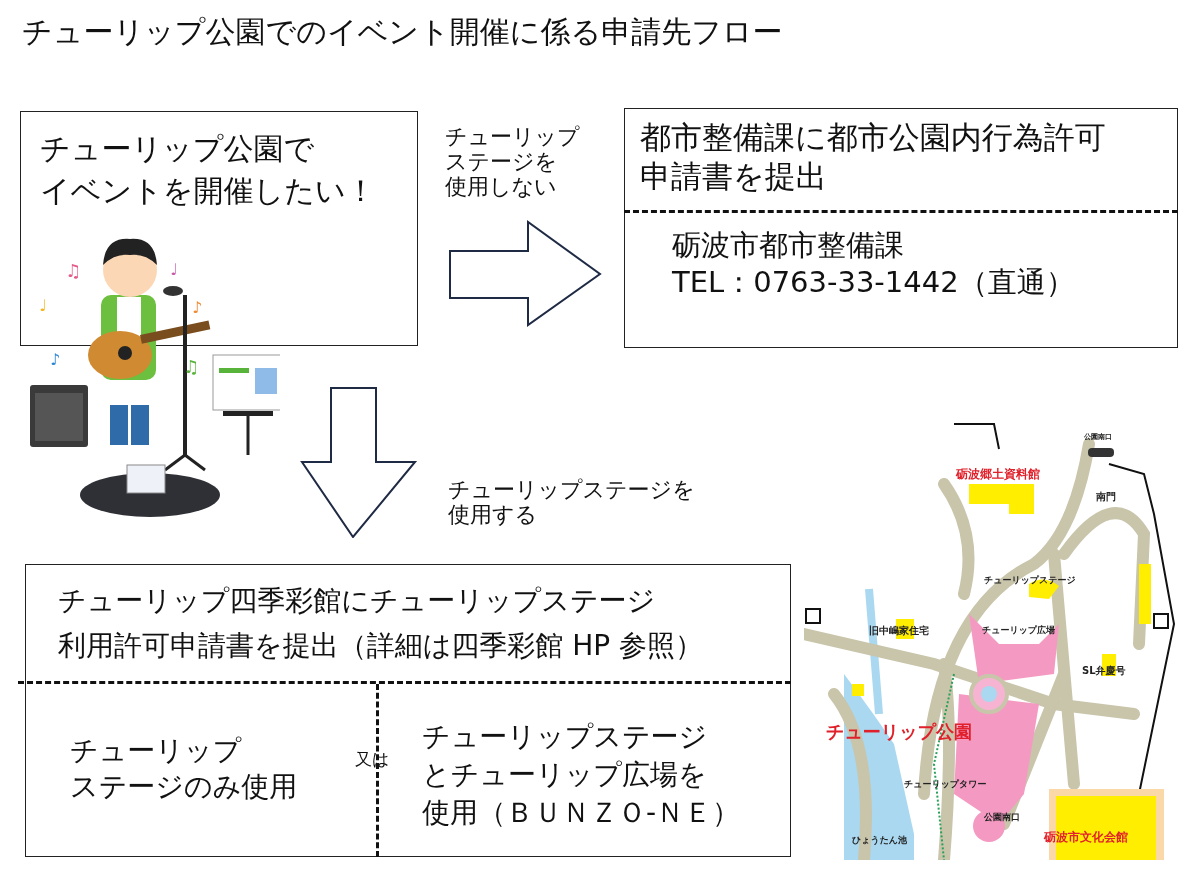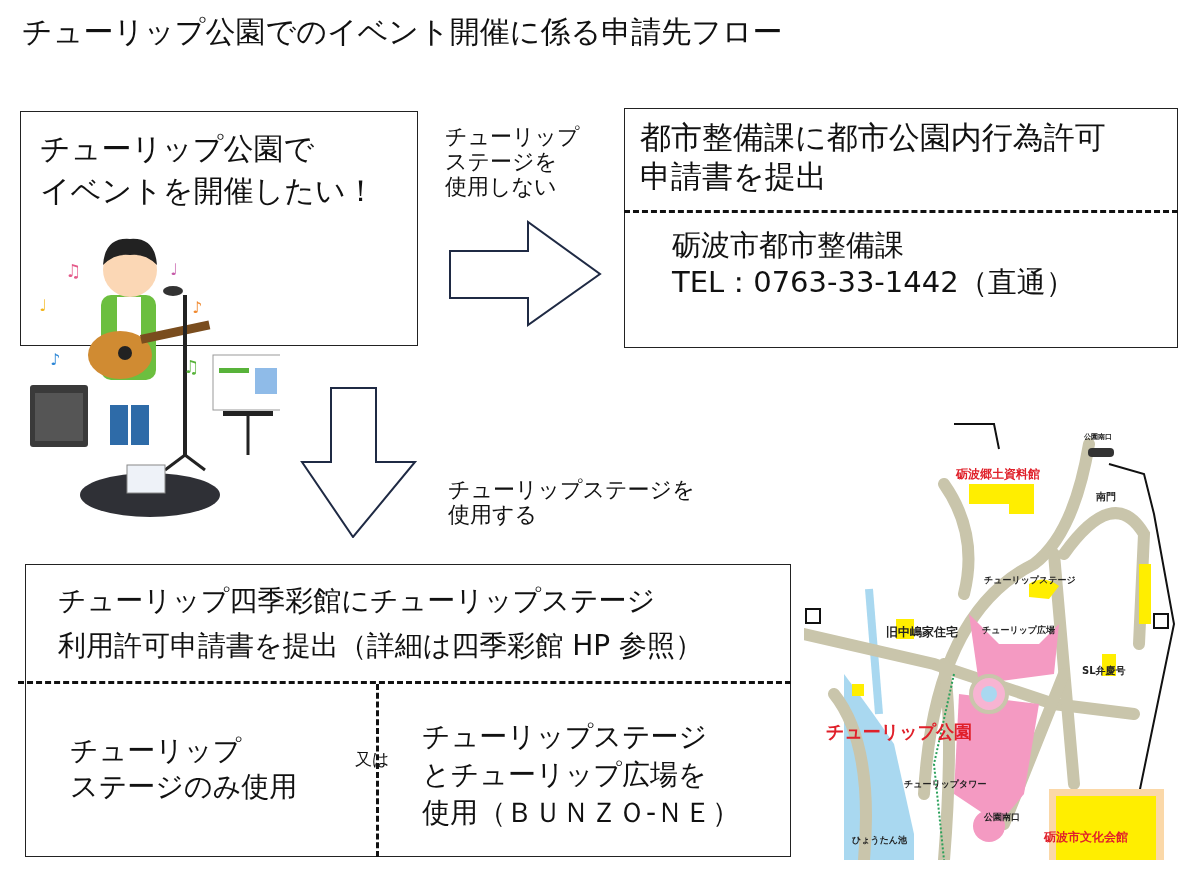--- a/index.html
+++ b/index.html
@@ -153,21 +153,21 @@
 
     <rect x="2" y="195" width="14" height="14" fill="#fff" stroke="#111" stroke-width="2"></rect>
     <rect x="350" y="200" width="14" height="14" fill="#fff" stroke="#111" stroke-width="2"></rect>
 
     <rect x="284" y="34" width="26" height="9" rx="4" fill="#333"></rect>
   </svg>
   <span class="map-label" style="left:280px;top:18px;font-size:7px;font-family:Liberation Serif, serif;">公園南口</span>
   <span class="map-label" style="left:292px;top:44px;margin-top:32px;">南門</span>
   <span class="map-label red" style="left:152px;top:52px;">砺波郷土資料館</span>
   <span class="map-label" style="left:180px;top:160px;font-size:9px;">チューリップステージ</span>
-  <span class="map-label" style="left:65px;top:210px;font-size:12px;padding-left:17px;">旧中嶋家住宅</span>
+  <span class="map-label" style="left:65px;top:210px;font-size:10px;">旧中嶋家住宅</span>
   <span class="map-label" style="left:178px;top:210px;font-size:9px;">チューリップ広場</span>
   <span class="map-label" style="left:278px;top:250px;">SL弁慶号</span>
   <span class="map-label big" style="left:22px;top:306px;">チューリップ公園</span>
   <span class="map-label" style="left:100px;top:364px;font-size:9px;">チューリップタワー</span>
   <span class="map-label" style="left:180px;top:397px;font-size:9px;">公園南口</span>
   <span class="map-label" style="left:48px;top:420px;font-size:9px;">ひょうたん池</span>
   <span class="map-label red" style="left:240px;top:415px;">砺波市文化会館</span>
 </div>
 
 </body></html>

